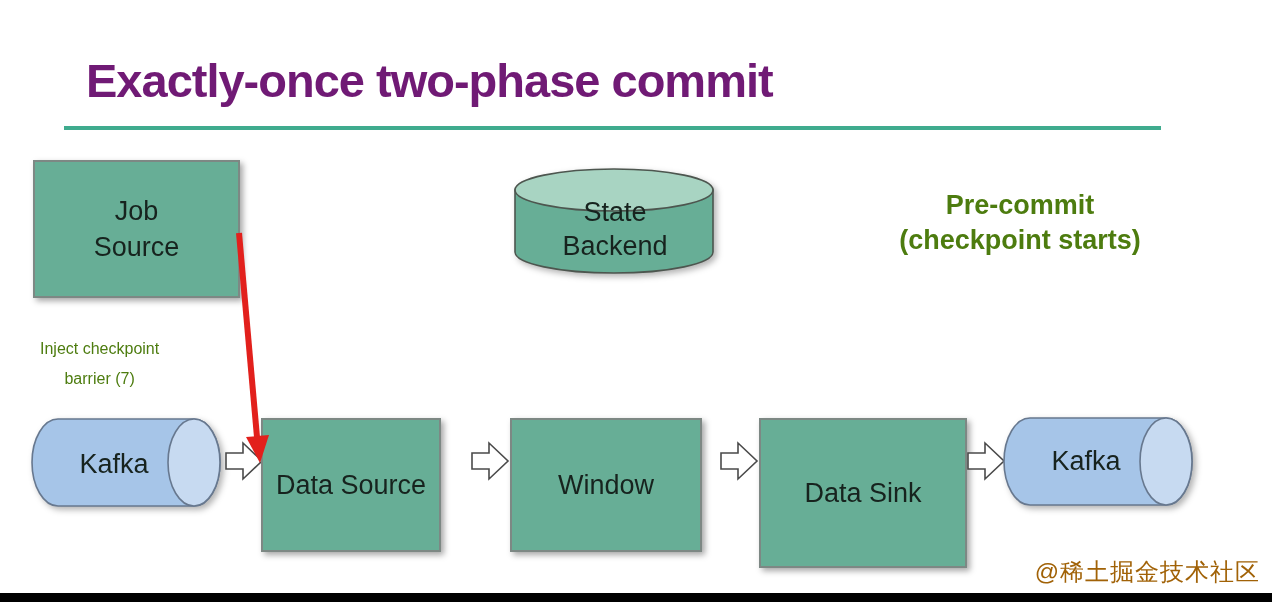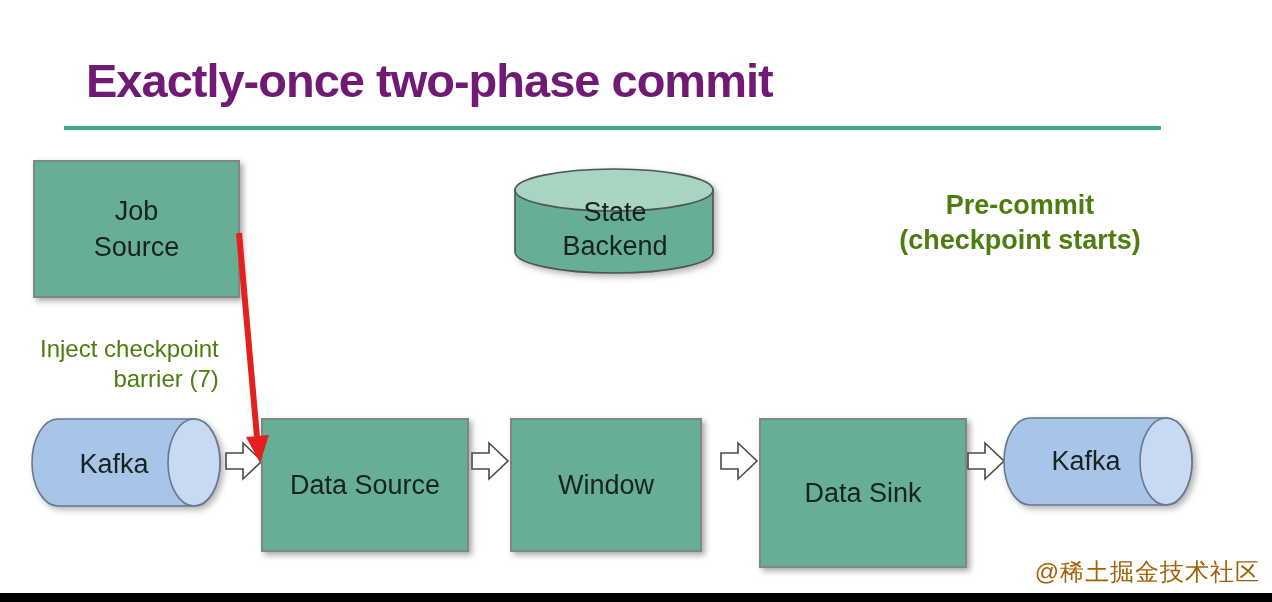--- a/index.html
+++ b/index.html
@@ -36,21 +36,21 @@
     display: flex;
     flex-direction: column;
     align-items: center;
     justify-content: center;
     color: #17231e;
     font-size: 27px;
     line-height: 36px;
     text-align: center;
   }
   #job-manager { left: 33px; top: 160px; width: 207px; height: 138px; }
-  #data-source { left: 261px; top: 418px; width: 208px; height: 134px; }
+  #data-source { left: 261px; top: 418px; width: 180px; height: 134px; }
   #window-box  { left: 510px; top: 418px; width: 192px; height: 134px; }
   #data-sink   { left: 759px; top: 418px; width: 208px; height: 150px; }
   .cyl-svg { position: absolute; filter: drop-shadow(3px 3px 3px rgba(0,0,0,0.3)); }
   #state-backend-svg { left: 505px; top: 167px; }
   #kafka-src-svg { left: 28px; top: 416px; }
   #kafka-sink-svg { left: 1000px; top: 415px; }
   .cyl-label {
     position: absolute;
     color: #17231e;
     text-align: center;
@@ -71,24 +71,24 @@
   }
   #pre-commit {
     left: 870px; top: 188px; width: 300px;
     font-size: 27px;
     font-weight: 700;
     line-height: 35px;
     text-align: center;
   }
   #inject-note {
     left: 40px; top: 334px;
-    font-size: 24px;
+    font-size: 16px;
     font-weight: 500;
     line-height: 30px;
-    text-align: right;
+    text-align: center;
   }
   #barrier-arrow-svg {
     position: absolute;
     left: 0; top: 0;
     width: 1272px; height: 602px;
     pointer-events: none;
     z-index: 5;
   }
   .watermark {
     position: absolute;

